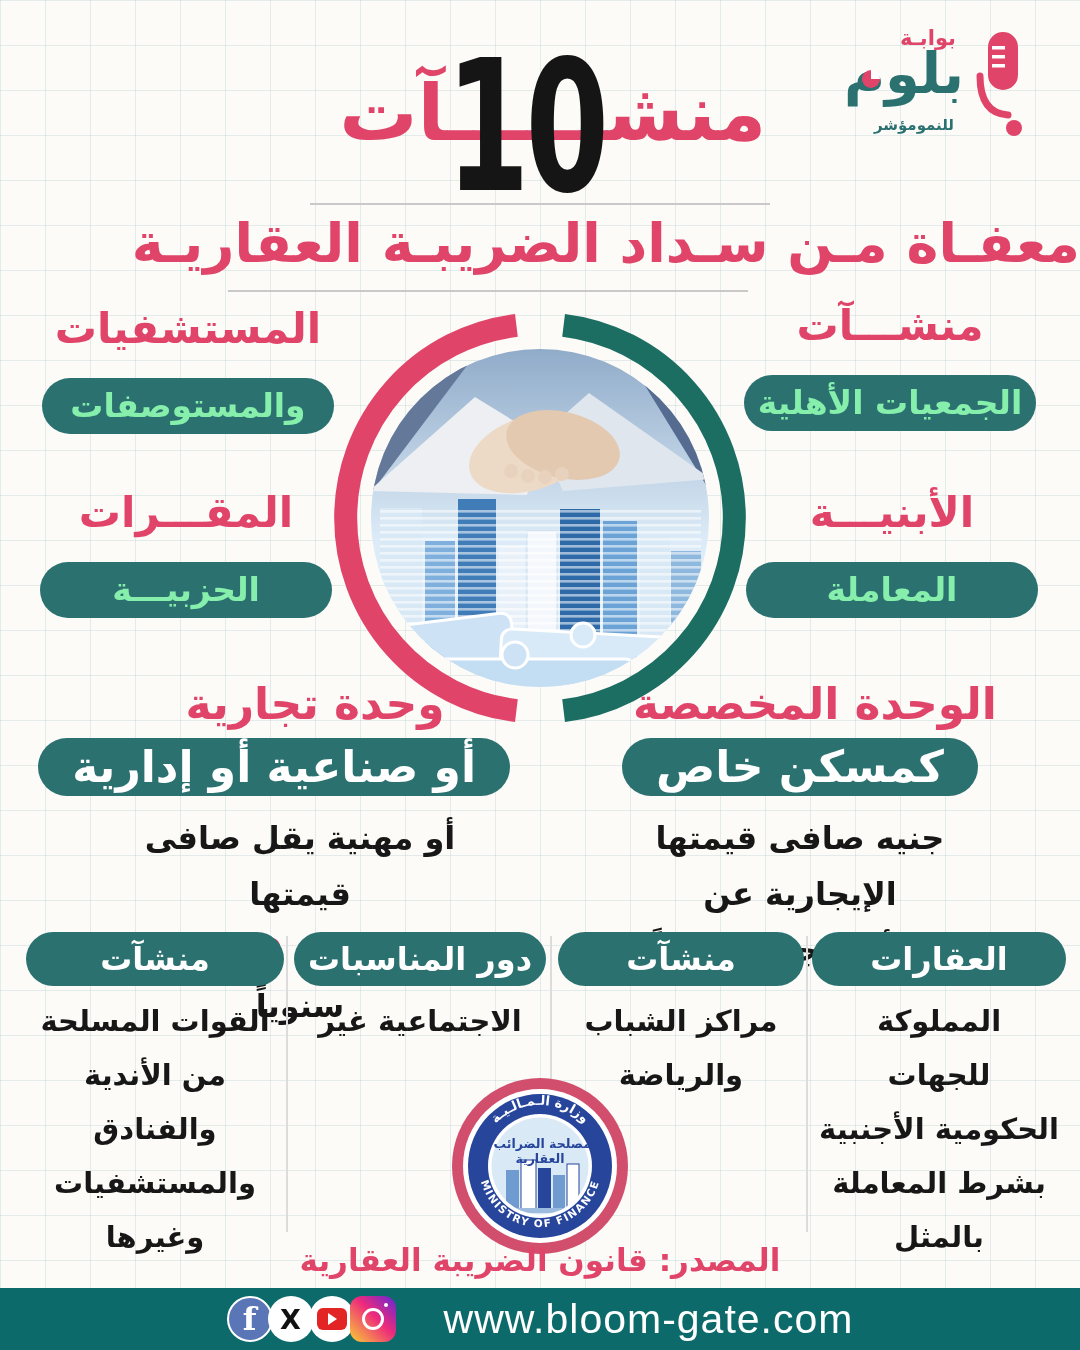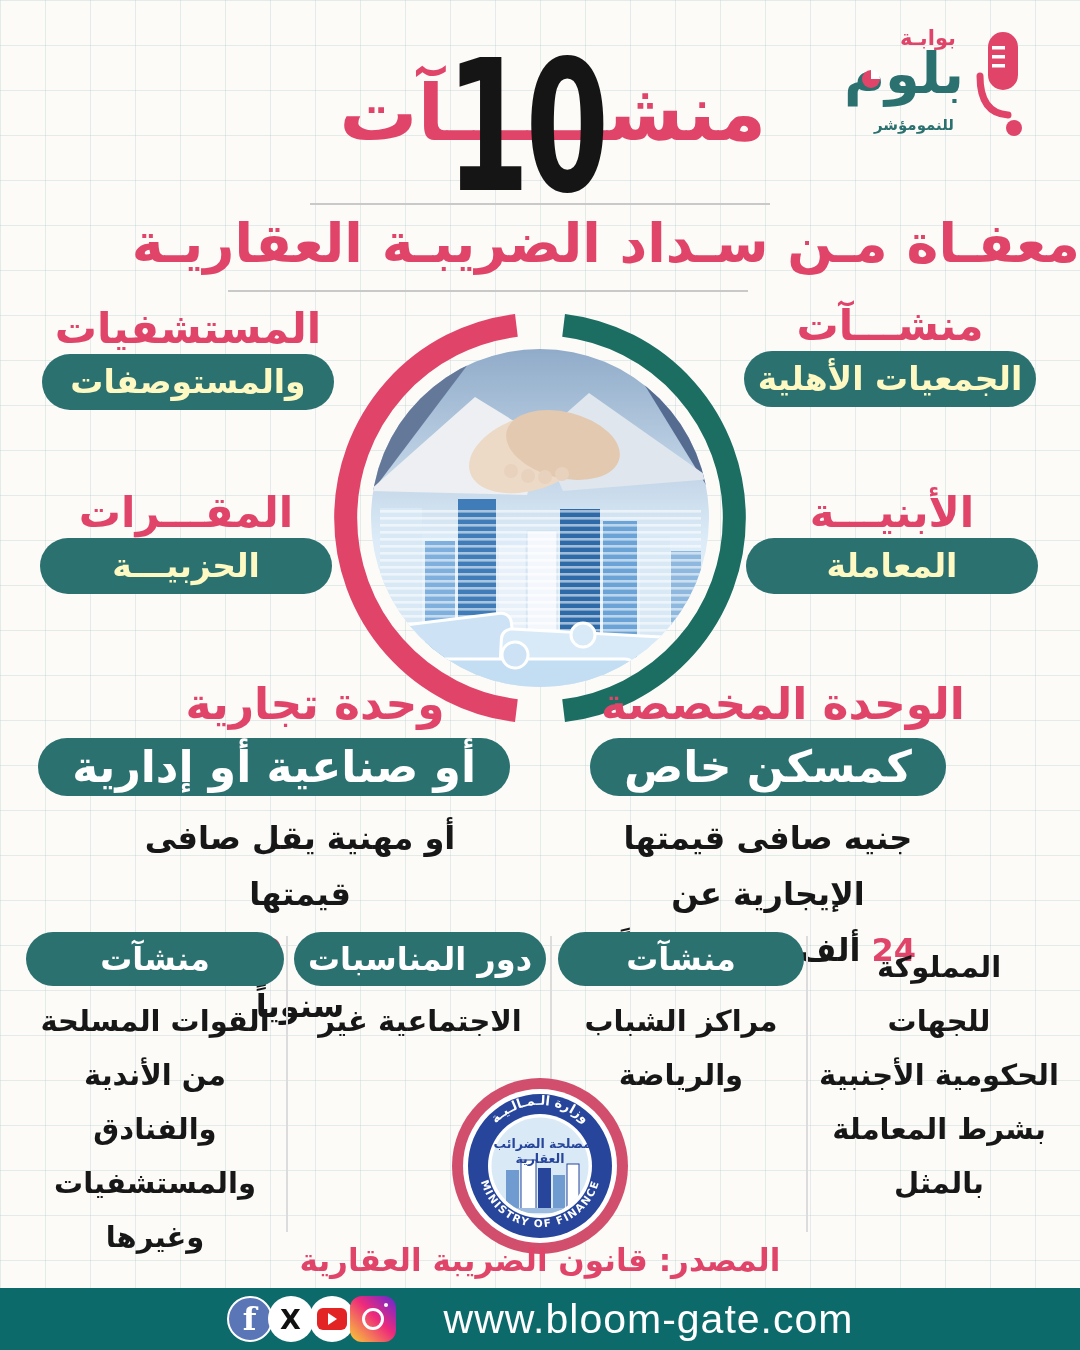--- a/index.html
+++ b/index.html
@@ -27,30 +27,30 @@
     font-size:182px;font-weight:900;color:#151515;line-height:1;z-index:3;letter-spacing:-6px;}
   .title-line-a{position:absolute;top:203px;left:50%;transform:translateX(-50%);width:460px;height:2px;background:#c9c9c9;}
   .subtitle{position:absolute;top:212px;left:0;width:100%;
     font-size:54px;font-weight:800;color:#e04569;white-space:nowrap;}
   .title-line-b{position:absolute;top:290px;left:50%;transform:translateX(-60%);width:520px;height:2px;background:#c9c9c9;}
   
   .hero{position:absolute;left:325px;top:303px;width:430px;height:430px;}
   
   .cat{position:absolute;text-align:center;}
   .cat-heading{font-size:42px;font-weight:800;color:#e04569;line-height:1.1;white-space:nowrap;}
-  .cat-pill{margin-top:2px;background:#2b7170;color:#fef9c3;font-size:33px;font-weight:700;
+  .cat-pill{margin-top:26px;background:#2b7170;color:#86efac;font-size:33px;font-weight:700;
     height:56px;line-height:56px;border-radius:32px;width:100%;white-space:nowrap;}
   .cat-tl{left:42px;top:306px;width:292px;}
   .cat-tr{left:744px;top:303px;width:292px;}
   .cat-ml{left:40px;top:490px;width:292px;}
   .cat-mr{left:746px;top:490px;width:292px;}
   
   .low{position:absolute;text-align:center;}
   .low-ll{left:90px;top:680px;width:420px;}
-  .low-lr{left:560px;top:680px;width:416px;}
+  .low-lr{left:592px;top:680px;width:416px;}
   .low-heading{font-size:44px;font-weight:800;color:#e04569;line-height:1.1;white-space:nowrap;margin-left:30px;}
   .low-pill{display:inline-block;margin-top:10px;background:#2b7170;color:#fff;
     font-size:44px;font-weight:700;height:58px;line-height:58px;border-radius:32px;
     padding:0 34px;white-space:nowrap;}
   .low-text{margin-top:14px;font-size:32px;font-weight:700;color:#171717;line-height:1.75;}
   .num-pink{color:#e04569;}
   
   .bcol{position:absolute;top:932px;text-align:center;}
   .bcol-1{left:26px;width:258px;}
   .bcol-2{left:294px;width:252px;}
@@ -214,20 +214,21 @@
     </div>
   </div>
   <div class="bcol bcol-3">
     <div class="bcol-pill">منشآت</div>
     <div class="bcol-lines">
       <div class="bcol-line">مراكز الشباب</div>
       <div class="bcol-line">والرياضة</div>
     </div>
   </div>
   <div class="bcol bcol-4">
+    <div class="bcol-pill">العقارات</div>
     <div class="bcol-lines">
       <div class="bcol-line">المملوكة</div>
       <div class="bcol-line">للجهات</div>
       <div class="bcol-line">الحكومية الأجنبية</div>
       <div class="bcol-line">بشرط المعاملة</div>
       <div class="bcol-line">بالمثل</div>
     </div>
   </div>
 
   <svg class="seal" width="180" height="180" viewBox="0 0 180 180">

